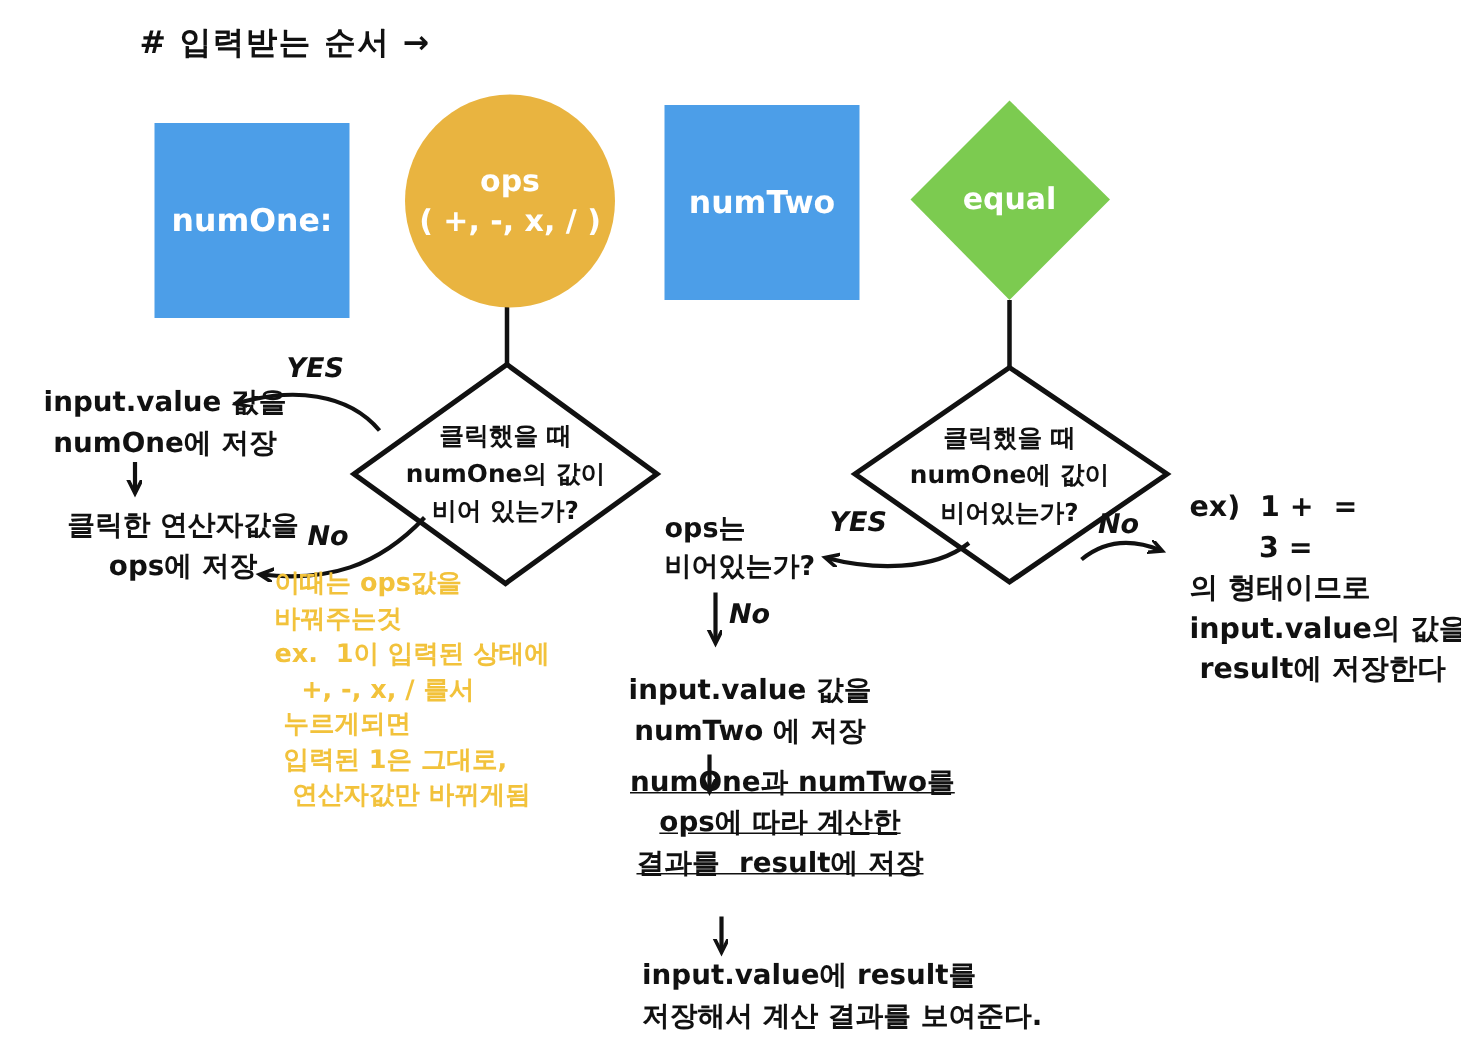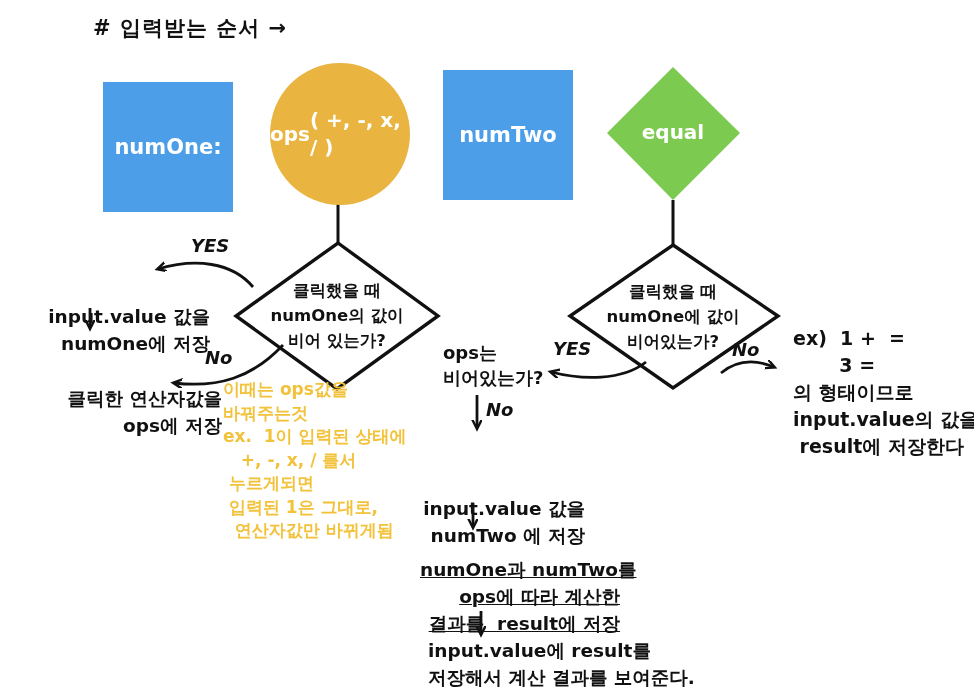--- a/index.html
+++ b/index.html
@@ -10,40 +10,40 @@
   .abs{position:absolute;}
   .line{white-space:pre;}
   
   .title{left:93px;top:14px;font-size:21px;font-weight:bold;letter-spacing:1px;}
   
   .sq{width:130px;height:130px;background:#4C9EE8;display:flex;align-items:center;justify-content:center;
       color:#fff;font-size:21px;font-weight:600;}
   .sq1{left:103px;top:70px;margin-top:12px;}
   .sq2{left:443px;top:70px;}
   .circle{left:270px;top:63px;width:140px;height:142px;border-radius:50%;background:#E9B440;
-      display:flex;align-items:center;justify-content:center;
+      display:flex;flex-direction:column;align-items:center;justify-content:center;
       color:#fff;font-size:20px;font-weight:600;line-height:27px;}
   .equal-label{left:613px;top:120px;width:120px;text-align:center;color:#fff;font-size:20px;font-weight:600;}
   
   svg.connectors{position:absolute;left:0;top:0;}
   
   .hand{font-weight:bold;}
   .diamond-text{width:184px;text-align:center;font-size:16.5px;line-height:25px;}
   .dt-left{left:245px;top:278px;}
   .dt-right{left:581px;top:279px;}
   .lbl{font-size:18px;font-weight:bold;font-style:italic;}
   .yes-left{left:191px;top:235px;}
   .no-left{left:205px;top:347px;}
   .yes-mid{left:553px;top:338px;}
   .no-mid{left:486px;top:399px;}
   .no-right{left:732px;top:339px;}
-  .step{text-align:right;font-size:18.5px;line-height:27px;margin-top:48px;}
+  .step{text-align:center;font-size:18.5px;line-height:27px;}
   .l-step1{left:10px;top:255px;width:200px;}
   .l-step2{left:22px;top:337px;width:200px;}
-  .note-yellow{left:183px;top:378px;color:#F2C23B;font-size:17px;line-height:23.5px;font-weight:bold;margin-left:40px;}
+  .note-yellow{left:183px;top:378px;color:#F2C23B;font-size:17px;line-height:23.5px;font-weight:bold;}
   .m-question{left:443px;top:340px;font-size:18px;line-height:25px;}
   .m-step1{left:415px;top:447px;width:170px;}
   .m-step2{left:420px;top:508px;width:200px;text-decoration:underline;}
   .m-step3{left:428px;top:637px;font-size:18.5px;line-height:27px;}
   .note-right{left:793px;top:325px;font-size:19px;line-height:27px;}
 </style>
 </head>
 <body>
 
 <div class="canvas">

